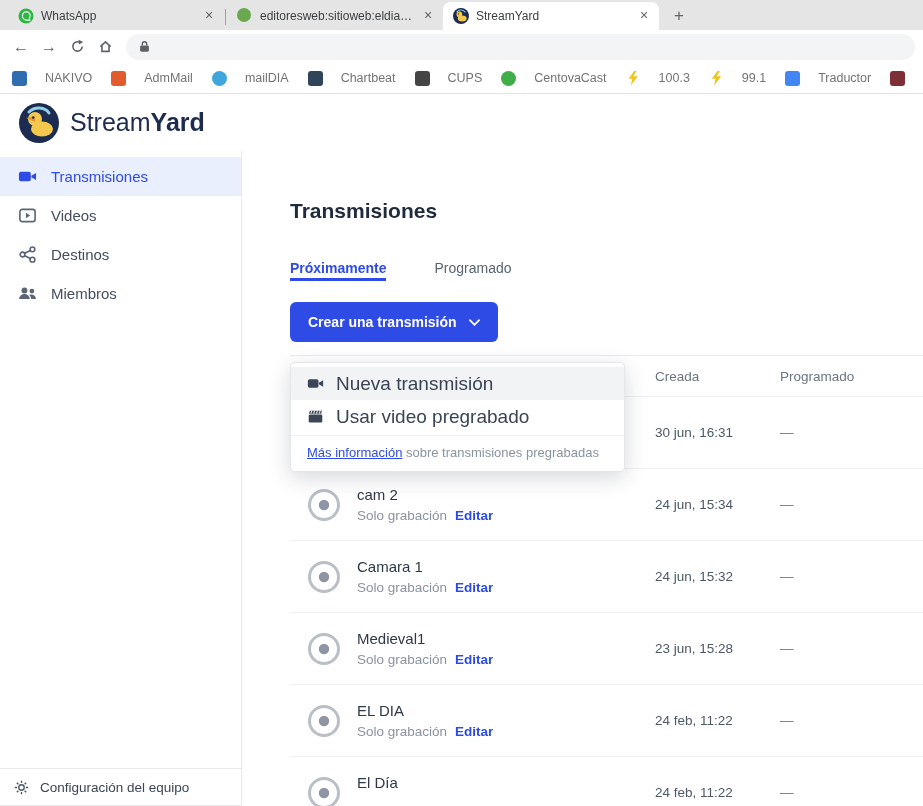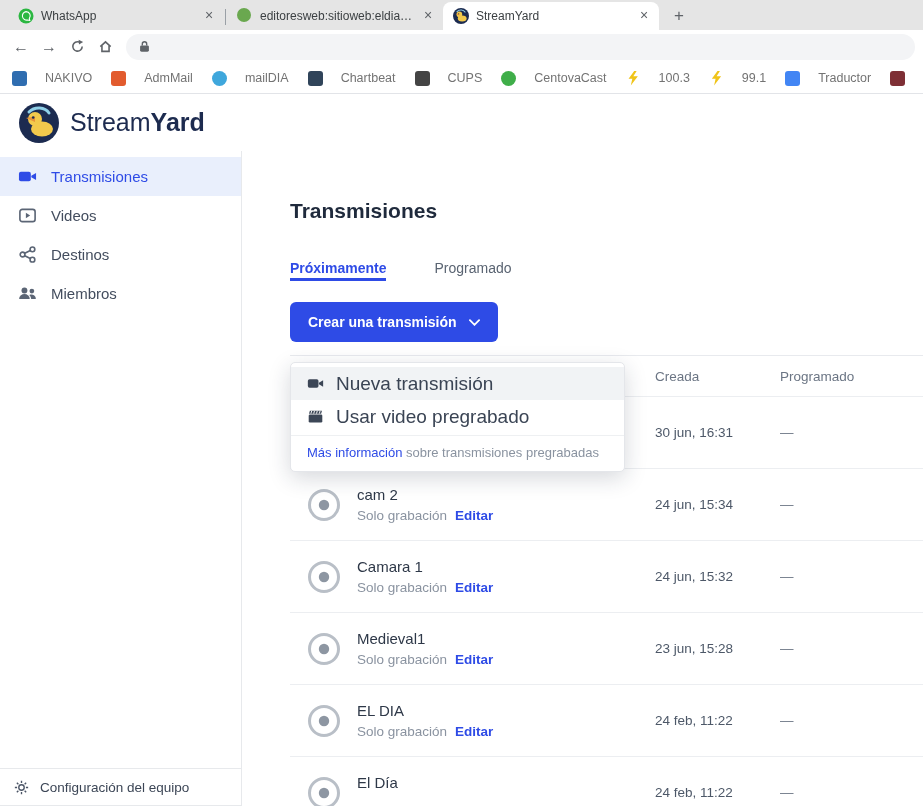--- a/index.html
+++ b/index.html
@@ -82,21 +82,21 @@
   .edit { color:#2e4be6; font-weight:600; margin-left:8px; font-size:13.5px; }
 
   
   .menu { position:absolute; left:48px; top:211px; width:335px; background:#fff; border:1px solid #e4e6ea;
           border-radius:5px; box-shadow:0 6px 22px rgba(30,40,60,0.18); z-index:20; padding-top:4px; }
   .menu-item { height:33px; display:flex; align-items:center; gap:12px; padding:0 16px;
                font-size:19px; color:#3a4454; cursor:pointer; }
   .menu-item svg { width:17px; height:17px; color:#3c4656; flex:0 0 auto; }
   .menu-item.hl { background:#f1f3f5; }
   .menu-info { border-top:1px solid #eef0f2; padding:9px 16px 11px 16px; font-size:13px; color:#8a93a0; margin-top:2px; }
-  .menu-info a { color:#2e4be6; }
+  .menu-info a { color:#2e4be6; text-decoration:underline; }
 </style>
 </head>
 <body>
 
 <div class="tabstrip">
   <div class="tab">
     <span class="favicon">
       <svg viewBox="0 0 16 16" width="16" height="16">
           <circle cx="8" cy="8" r="7.5" fill="#2bb741"></circle>
           <path d="M8 3.6a4.3 4.3 0 0 1 3.3 7l.5 1.9-2-.5A4.3 4.3 0 1 1 8 3.6Z" fill="none" stroke="#fff" stroke-width="1.1"></path>

